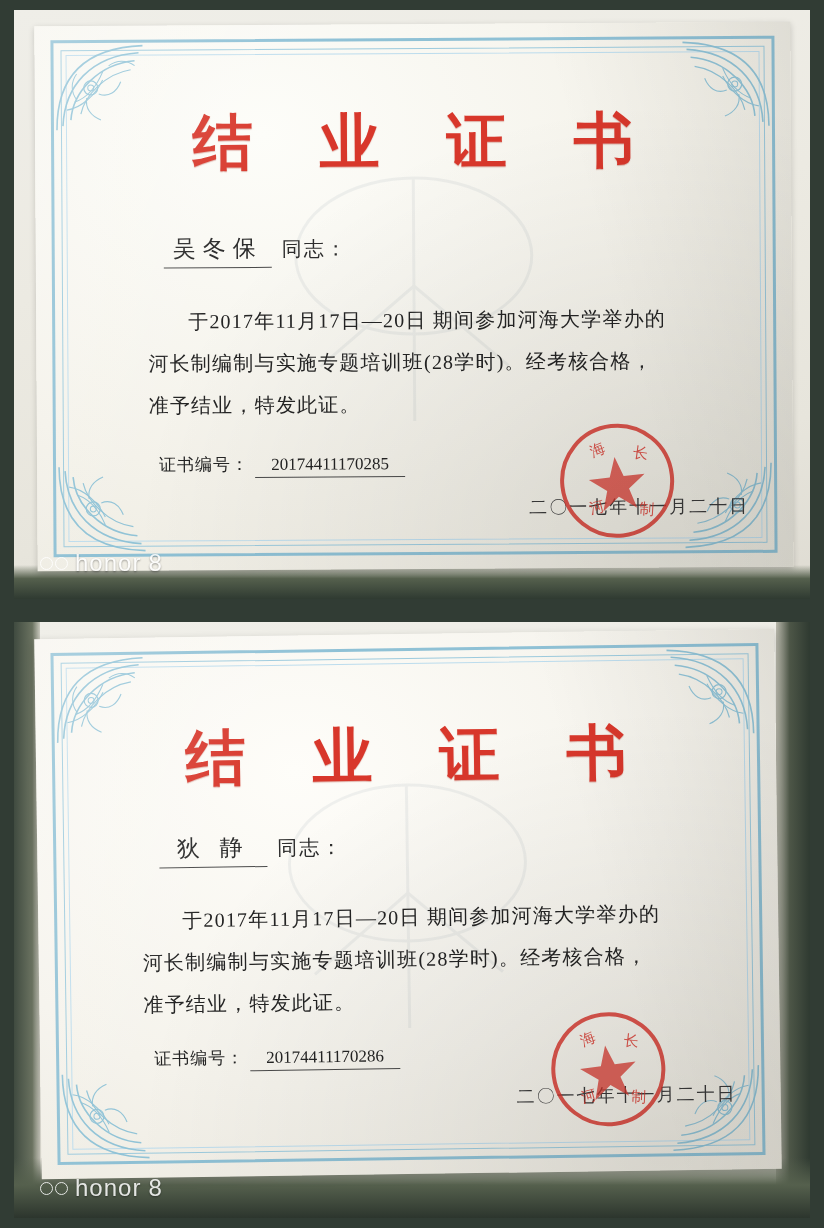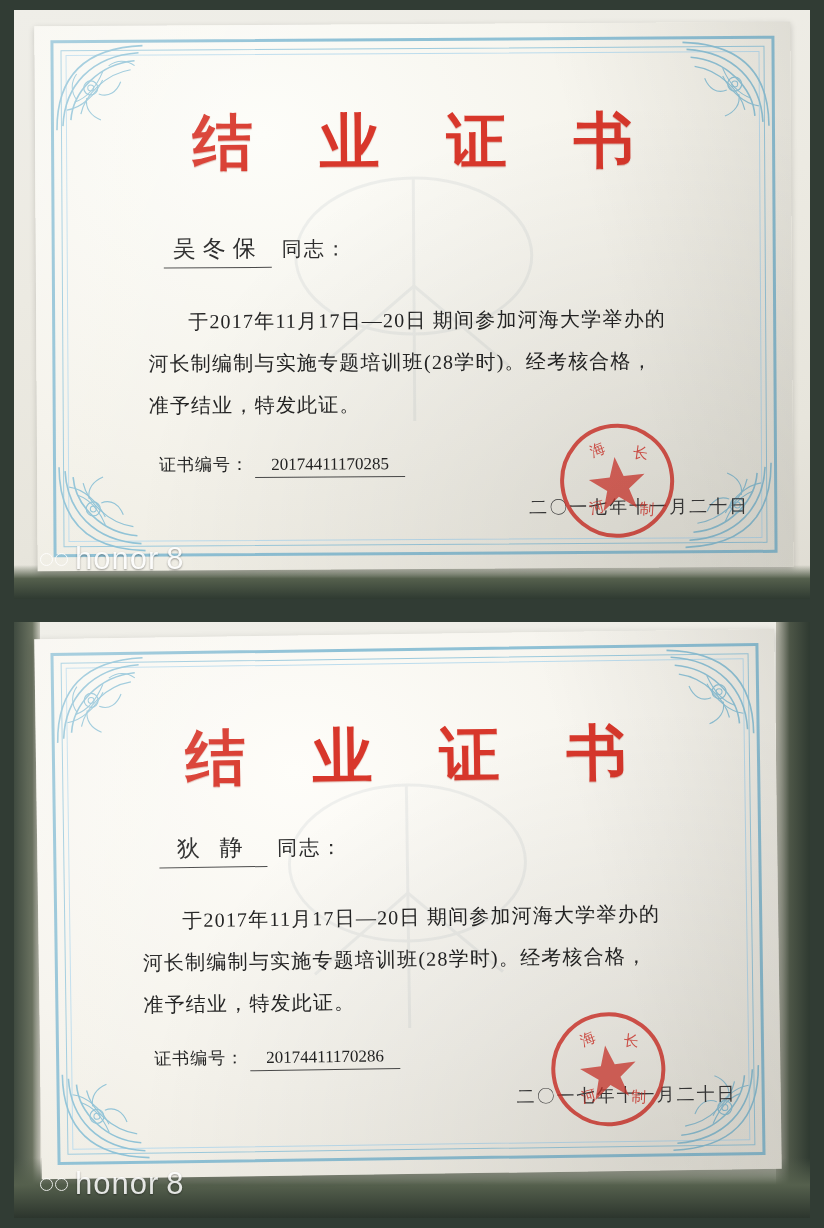--- a/index.html
+++ b/index.html
@@ -211,21 +211,21 @@
   }
   #photo-top .honor { left: 26px; bottom: 22px; }
   #photo-bottom .honor { left: 26px; bottom: 16px; }
   .honor .lens {
     display: inline-flex; gap: 2px; align-items: center;
   }
   .honor .lens span {
     width: 13px; height: 13px; border: 1.6px solid #fff; border-radius: 50%;
     display: inline-block;
   }
-  .honor .word { font-size: 31px; }
+  .honor .word { font-size: 24px; }
 
   
   .shade {
     position: absolute; inset: 0; pointer-events: none;
     background:
       linear-gradient(115deg, rgba(255,255,255,.25) 0%, rgba(255,255,255,0) 32%),
       linear-gradient(255deg, rgba(0,0,0,.07) 0%, rgba(0,0,0,0) 28%),
       radial-gradient(ellipse at 85% 95%, rgba(0,0,0,.10), rgba(0,0,0,0) 60%);
   }
 </style>

